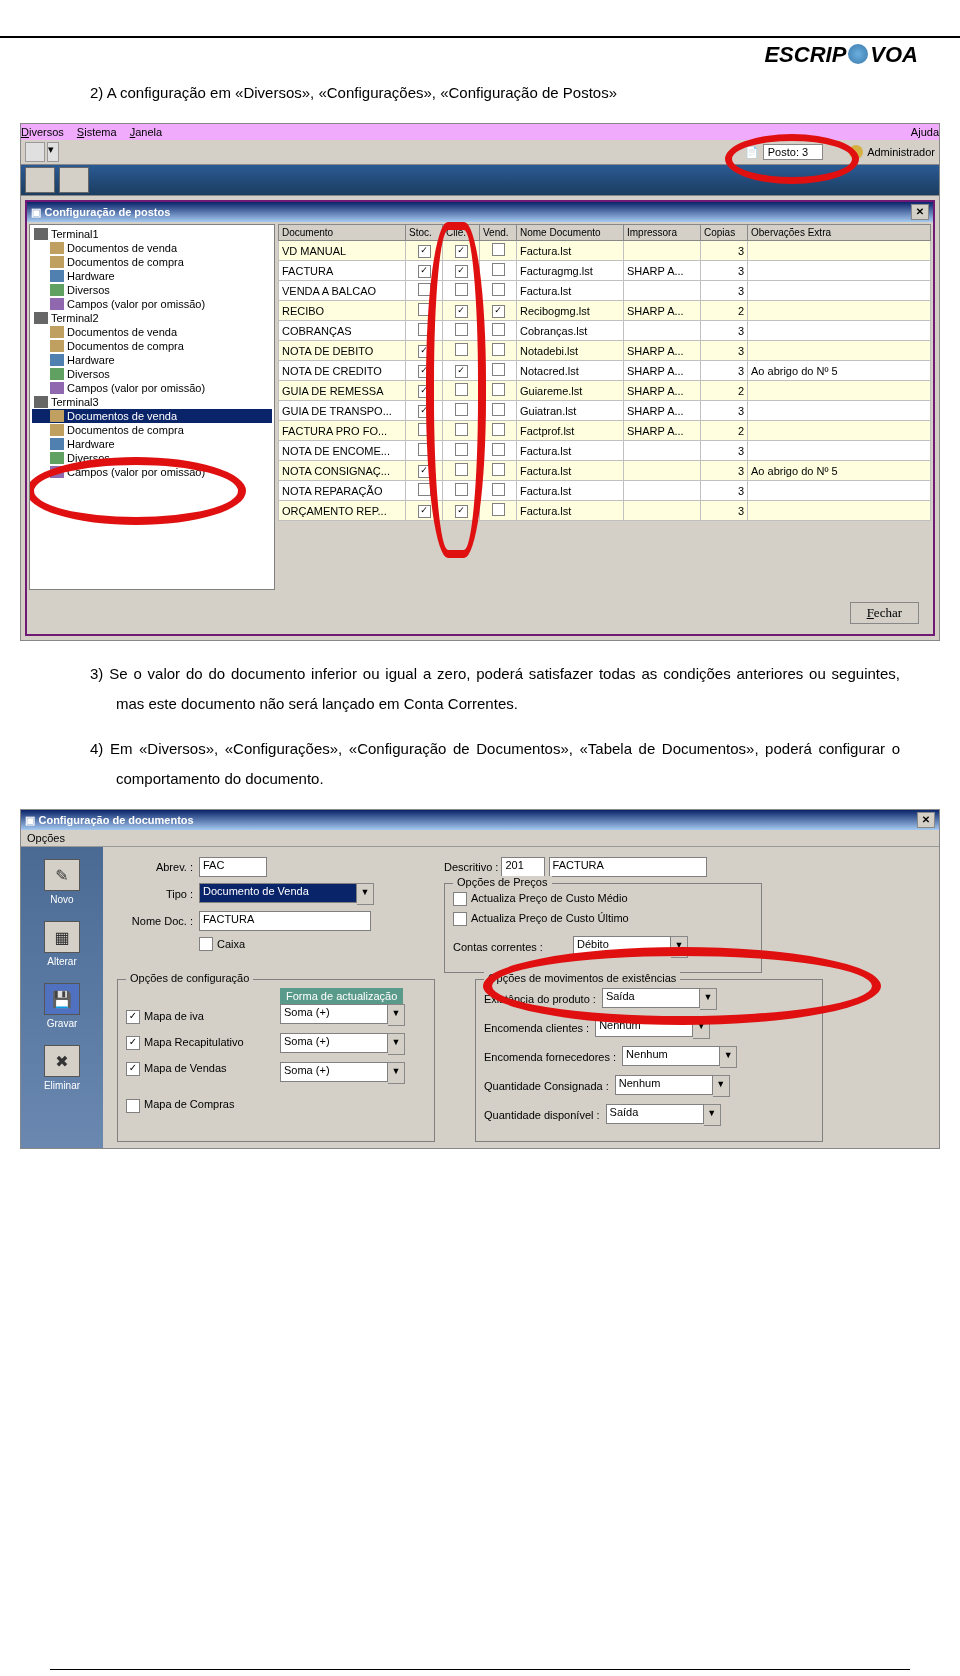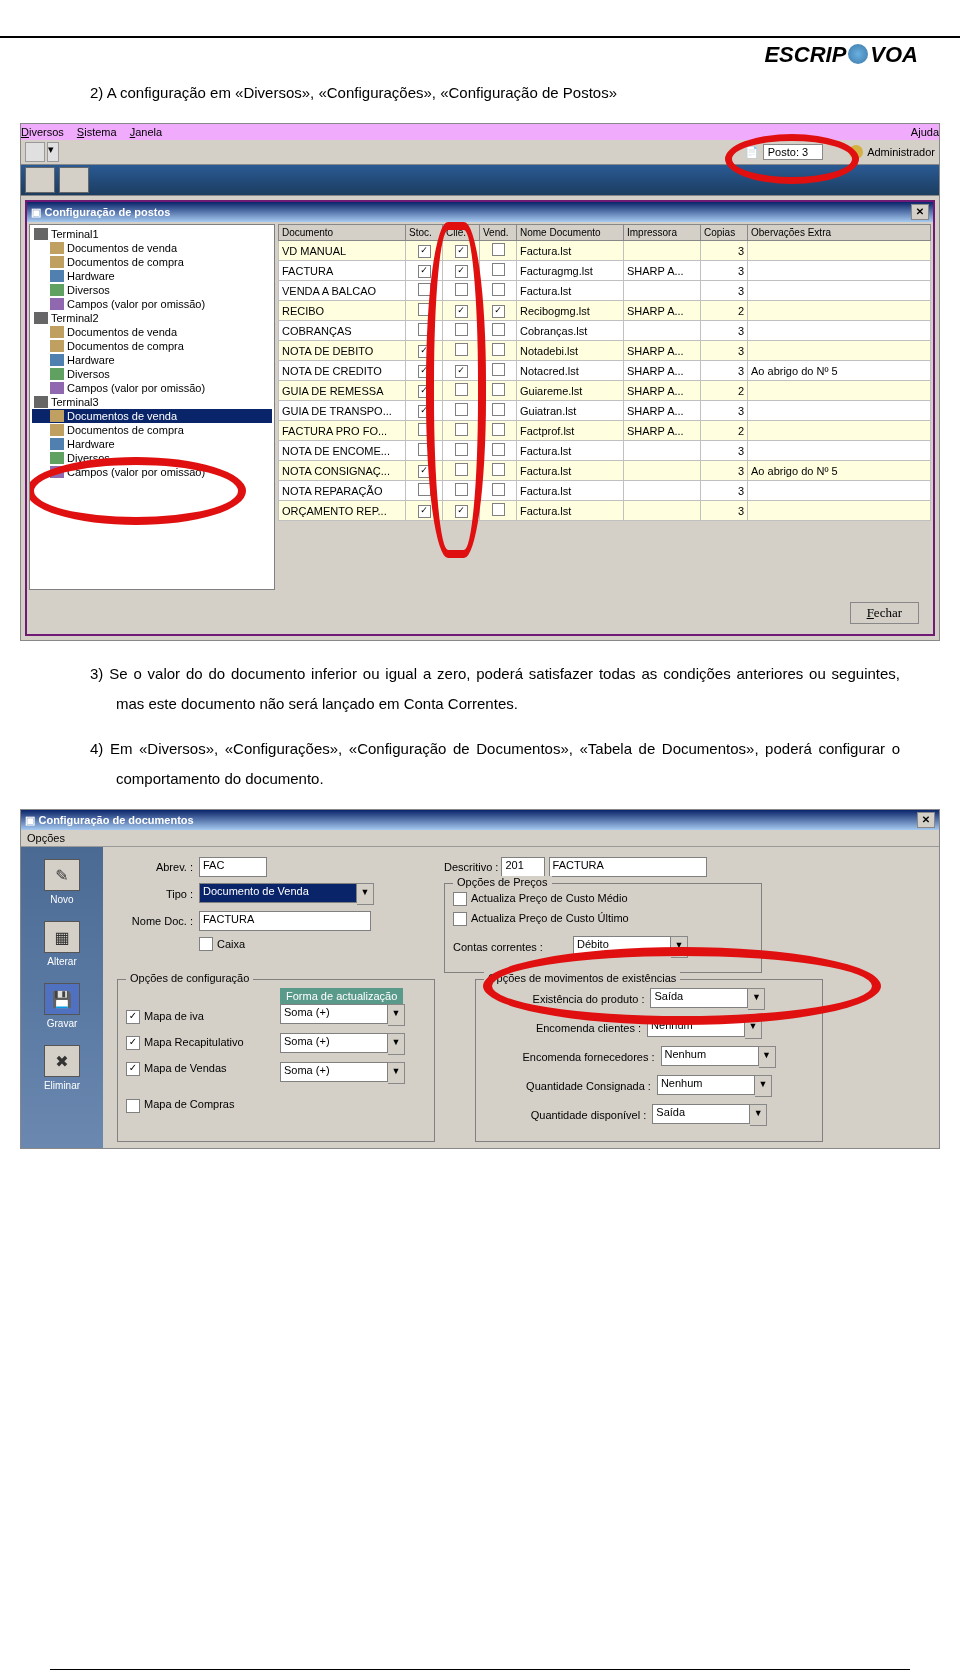--- a/index.html
+++ b/index.html
@@ -62,21 +62,21 @@
 .inp{border:1px solid #808080;background:#fff;padding:1px 3px;height:16px;font-size:11px}
 .inp.sel{background:#0a246a;color:#fff}
 .dropdown{display:flex}
 .dropbtn{width:16px;height:20px;background:#d4d0c8;border:1px solid #888;border-left:none;text-align:center;line-height:16px;font-size:9px}
 .fieldset{border:1px solid #808080;padding:8px;margin-top:6px;position:relative}
 .fieldset-title{position:absolute;top:-8px;left:8px;background:#d4d0c8;padding:0 4px;font-size:11px}
 .check{display:inline-block;width:12px;height:12px;border:1px solid #808080;background:#fff;text-align:center;line-height:10px;font-size:10px;margin-right:4px;vertical-align:middle}
 .colhdr{background:#5a9a8a;color:#fff;padding:2px 6px;font-size:11px;display:inline-block;}
 .grid2{display:flex;gap:14px}
 .gcol{flex:0 0 auto}
-.d2row{display:flex;align-items:center;margin-bottom:7px;justify-content:center}
+.d2row{display:flex;align-items:center;margin-bottom:7px;justify-content:flex-start}
 .d2lbl{padding-right:6px;text-align:right}
 .cc-circle{position:absolute;left:380px;top:100px;width:380px;height:60px;border:9px solid #e01010;border-radius:50%/50%;pointer-events:none}
 .footer{position:absolute;bottom:20px;left:50px;right:50px;border-top:1px solid #000;padding-top:6px;text-align:right;font-size:14px}
 </style>
 </head>
 <body>
 
 <div class="page">
 <div class="logo"><span>ESCRIP</span><span class="dot"></span><span class="voa">VOA</span></div>
 <div class="header-line"></div>

